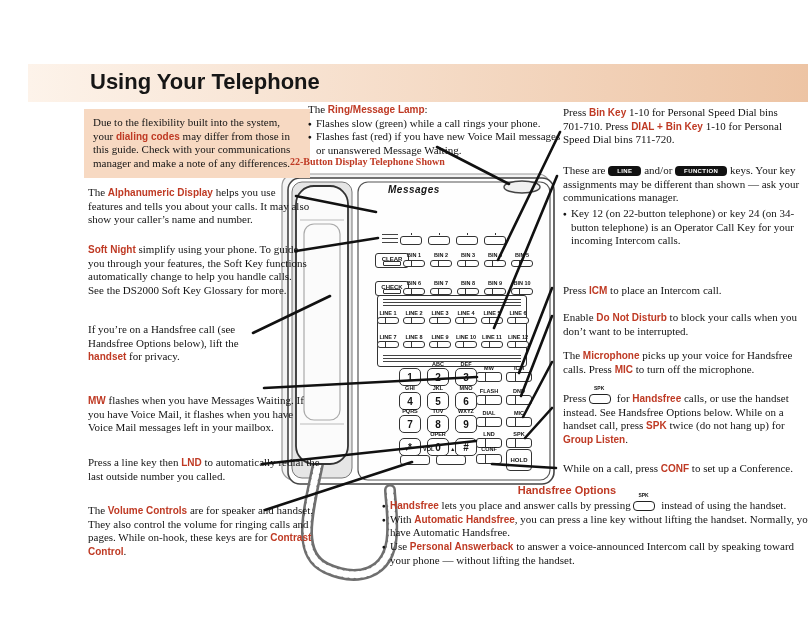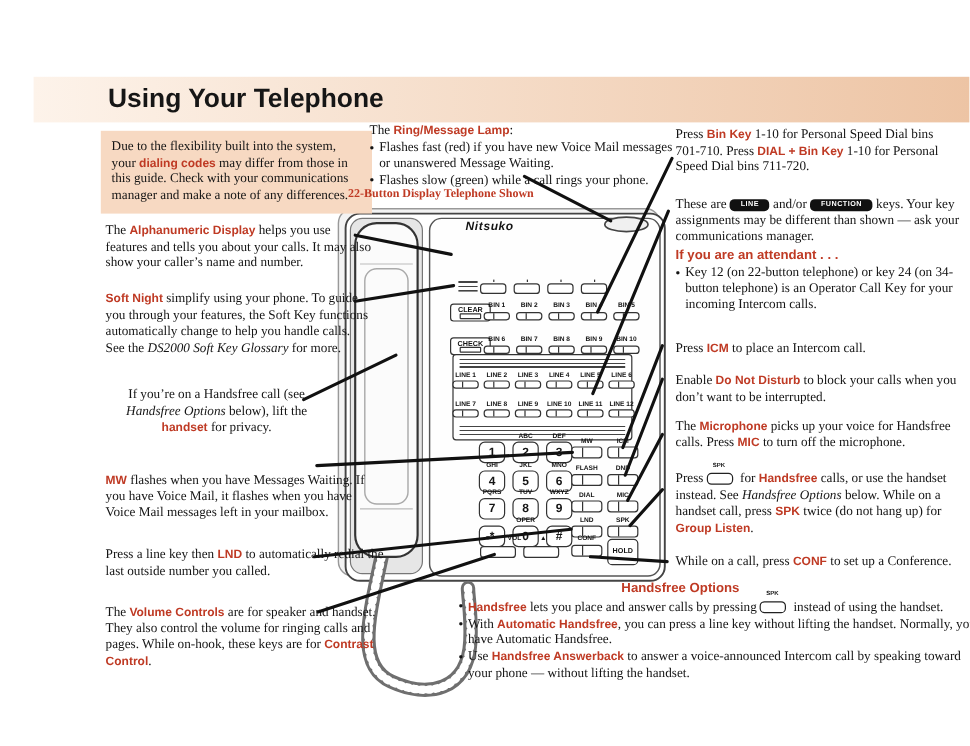--- a/index.html
+++ b/index.html
@@ -8,21 +8,21 @@
   html,body{margin:0;padding:0;}
   body{width:808px;height:622px;position:relative;overflow:hidden;background:#fff;
        font-family:"Liberation Serif",serif;color:var(--ink);}
   .band{position:absolute;left:28px;top:64px;right:0;height:38px;
         background:linear-gradient(90deg,var(--bandlight),var(--band));}
   .band h1{margin:0;position:absolute;left:62px;top:5px;font-family:"Liberation Sans",sans-serif;
         font-size:22px;font-weight:bold;color:#161616;}
   .tb{position:absolute;font-size:11px;line-height:1.24;z-index:6;}
   .notice{background:var(--noticebg);padding:7px 9px;}
   .red{color:var(--red);font-family:"Liberation Sans",sans-serif;font-weight:bold;font-size:10px;}
-  .it{font-style:italic;}
+  .it{}
   .kbadge{display:inline-block;background:#111;color:#fff;font-family:"Liberation Sans",sans-serif;
         font-weight:bold;font-size:6px;line-height:8px;padding:1px 9px;border-radius:4px;
         vertical-align:1px;letter-spacing:.4px;}
   .rhead{font-family:"Liberation Sans",sans-serif;font-weight:bold;font-size:11px;color:var(--red);}
   .caption{position:absolute;font-family:Liberation Serif, serif;font-weight:bold;font-size:10px;
         color:var(--red);z-index:6;}
   .bullet{display:flex;}
   .bullet .m{font-size:6.5px;margin:3px 4px 0 0;flex:none;}
   .bullet .bc{flex:1;}
   .spkwrap{display:inline-block;position:relative;width:25px;height:12px;vertical-align:-2px;}
@@ -62,44 +62,43 @@
 </head>
 <body>
 
 <div class="band">
   <h1>Using Your Telephone</h1>
 </div>
 
 <div class="tb notice" style="left:84px;top:109px;width:208px;">Due to the flexibility built into the system, your <span class="red">dialing codes</span> may differ from those in this guide. Check with your communications manager and make a note of any differences.</div>
 <div class="tb" style="left:88px;top:186px;width:222px;">The <span class="red">Alphanumeric Display</span> helps you use features and tells you about your calls. It may also show your caller’s name and number.</div>
 <div class="tb" style="left:88px;top:243px;width:220px;"><span class="red">Soft Night</span> simplify using your phone. To guide you through your features, the Soft Key functions automatically change to help you handle calls. See the <span class="it">DS2000 Soft Key Glossary</span> for more.</div>
-<div class="tb" style="left:88px;top:323px;width:185px;text-align:center;">If you’re on a Handsfree call (see <span class="it">Handsfree Options</span> below), lift the <span class="red">handset</span> for privacy.</div>
+<div class="tb" style="left:88px;top:323px;width:185px;">If you’re on a Handsfree call (see <span class="it">Handsfree Options</span> below), lift the <span class="red">handset</span> for privacy.</div>
 <div class="tb" style="left:88px;top:394px;width:218px;"><span class="red">MW</span> flashes when you have Messages Waiting. If you have Voice Mail, it flashes when you have Voice Mail messages left in your mailbox.</div>
 <div class="tb" style="left:88px;top:456px;width:232px;">Press a line key then <span class="red">LND</span> to automatically redial the last outside number you called.</div>
 <div class="tb" style="left:88px;top:504px;width:226px;">The <span class="red">Volume Controls</span> are for speaker and handset. They also control the volume for ringing calls and pages. While on-hook, these keys are for <span class="red">Contrast Control</span>.</div>
 
 <div class="tb" style="left:308px;top:103px;width:262px;">
   <div>The <span class="red">Ring/Message Lamp</span>:</div>
   <div>
       <div class="bullet">
         <span class="m">●</span>
-        <span class="bc">Flashes fast (red) if you have new Voice Mail messages or unanswered Message Waiting.</span>
+        <span class="bc">Flashes slow (green) while a call rings your phone.</span>
       </div>
       <div class="bullet">
         <span class="m">●</span>
-        <span class="bc">Flashes slow (green) while a call rings your phone.</span>
+        <span class="bc">Flashes fast (red) if you have new Voice Mail messages or unanswered Message Waiting.</span>
       </div>
     </div>
 </div>
 <div class="caption" style="left:290px;top:156px;">22-Button Display Telephone Shown</div>
 
 <div class="tb" style="left:563px;top:106px;width:236px;">Press <span class="red">Bin Key</span> 1-10 for Personal Speed Dial bins 701-710. Press <span class="red">DIAL + Bin Key</span> 1-10 for Personal Speed Dial bins 711-720.</div>
 <div class="tb" style="left:563px;top:164px;width:238px;">These are <span class="kbadge">LINE</span> and/or <span class="kbadge">FUNCTION</span> keys. Your key assignments may be different than shown — ask your communications manager.</div>
 <div class="tb" style="left:563px;top:207px;width:238px;">
-  <div class="rhead">If you are an attendant . . .</div>
   <div>
       <div class="bullet">
         <span class="m">●</span>
         <span class="bc">Key 12 (on 22-button telephone) or key 24 (on 34-button telephone) is an Operator Call Key for your incoming Intercom calls.</span>
       </div>
     </div>
 </div>
 <div class="tb" style="left:563px;top:284px;width:236px;">Press <span class="red">ICM</span> to place an Intercom call.</div>
 <div class="tb" style="left:563px;top:311px;width:234px;">Enable <span class="red">Do Not Disturb</span> to block your calls when you don’t want to be interrupted.</div>
 <div class="tb" style="left:563px;top:349px;width:234px;">The <span class="red">Microphone</span> picks up your voice for Handsfree calls. Press <span class="red">MIC</span> to turn off the microphone.</div>
@@ -111,21 +110,21 @@
     <div class="bullet">
       <span class="m">●</span>
       <span class="bc"><span class="red">Handsfree</span> lets you place and answer calls by pressing <span class="spkwrap"><span class="spklbl">SPK</span><span class="spkkey"></span></span> instead of using the handset.</span>
     </div>
     <div class="bullet">
       <span class="m">●</span>
       <span class="bc">With <span class="red">Automatic Handsfree</span>, you can press a line key without lifting the handset. Normally, you have Automatic Handsfree.</span>
     </div>
     <div class="bullet">
       <span class="m">●</span>
-      <span class="bc">Use <span class="red">Handsfree Answerback</span> to answer a voice-announced Intercom call by speaking toward your phone — without lifting the handset.</span>
+      <span class="bc">Use <span class="red">Personal Answerback</span> to answer a voice-announced Intercom call by speaking toward your phone — without lifting the handset.</span>
     </div>
   </div>
 
 <div class="phone" id="phone">
   <svg width="292" height="412" viewBox="0 0 292 412">
 
     <rect x="4" y="2" width="268" height="306" rx="12" fill="#f3f3f3" stroke="#999" stroke-width="1.2"></rect>
 
     <rect x="10" y="6" width="266" height="306" rx="12" fill="#ffffff" stroke="#444" stroke-width="1.6"></rect>
 
@@ -135,21 +134,21 @@
 
     <path d="M 40 292 C 30 340 18 382 48 396 C 78 410 112 404 114 362 C 115 340 112 326 112 318" fill="none" stroke="#6f6f6f" stroke-width="12" stroke-linecap="round"></path>
     <path d="M 40 292 C 30 340 18 382 48 396 C 78 410 112 404 114 362 C 115 340 112 326 112 318" fill="none" stroke="#ffffff" stroke-width="7" stroke-dasharray="2 4" stroke-linecap="round"></path>
 
     <rect x="18" y="14" width="52" height="278" rx="18" fill="#fbfbfb" stroke="#333" stroke-width="1.8"></rect>
     <rect x="26" y="52" width="36" height="196" rx="10" fill="none" stroke="#aaa" stroke-width="1.2"></rect>
     <path d="M 22 48 H 66 M 22 252 H 66" stroke="#bbb" stroke-width="1"></path>
 
     <ellipse cx="244" cy="15" rx="18" ry="6" fill="#f0f0f0" stroke="#444" stroke-width="1.4"></ellipse>
   </svg>
-  <div class="abs brand">Nitsuko</div>
+  <div class="abs brand">Messages</div>
   <div class="abs eq"></div>
 <div class="k soft" style="left: 122px; top: 64px; width: 22px; height: 9px; position: absolute;"></div>
     <div class="k soft" style="left: 150px; top: 64px; width: 22px; height: 9px; position: absolute;"></div>
     <div class="k soft" style="left: 178px; top: 64px; width: 22px; height: 9px; position: absolute;"></div>
     <div class="k soft" style="left: 206px; top: 64px; width: 22px; height: 9px; position: absolute;"></div>
     <div class="k progkey" style="left: 97px; top: 81px; width: 34px; height: 15px; position: absolute;">CLEAR</div>
     <div class="klabel" style="left: 122px; top: 80px; width: 28px; position: absolute;">BIN 1</div>
     <div class="k led" style="left: 125px; top: 88px; width: 22px; height: 7px; position: absolute;"></div>
     <div class="klabel" style="left: 149px; top: 80px; width: 28px; position: absolute;">BIN 2</div>
     <div class="k led" style="left: 152px; top: 88px; width: 22px; height: 7px; position: absolute;"></div>

